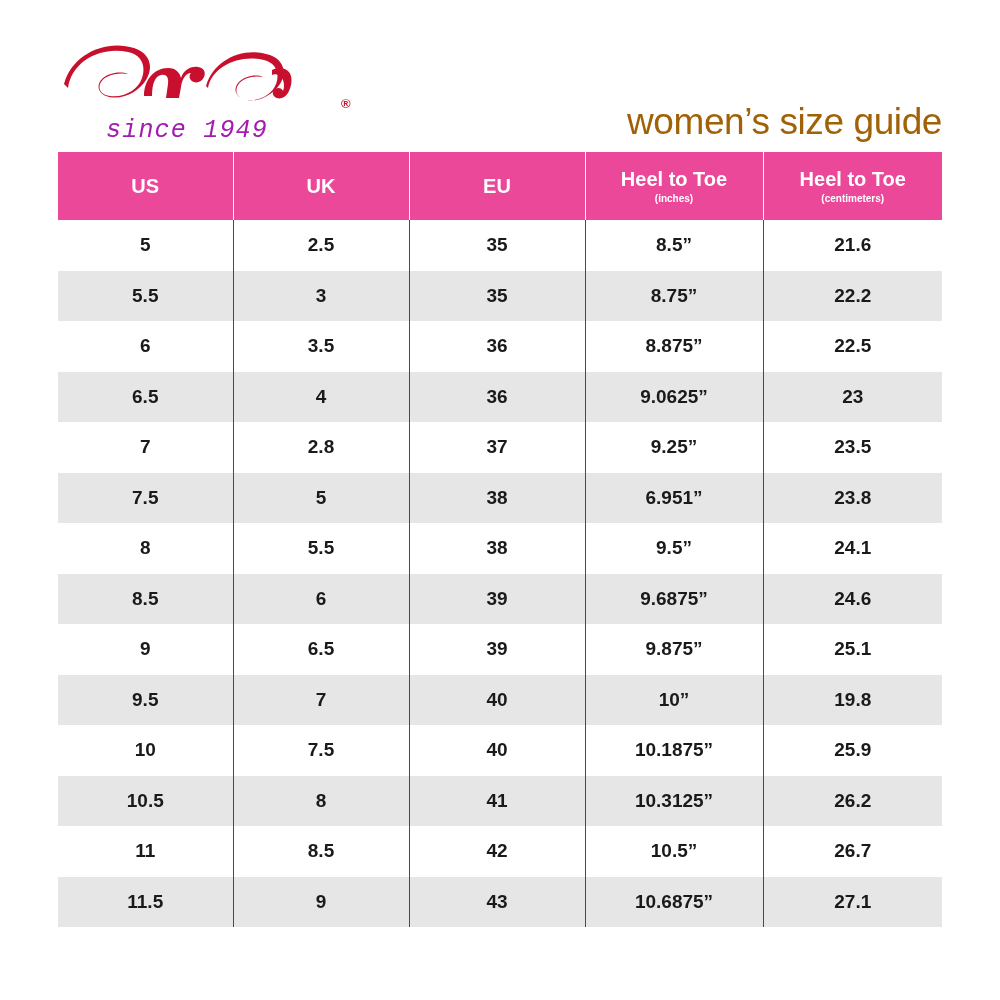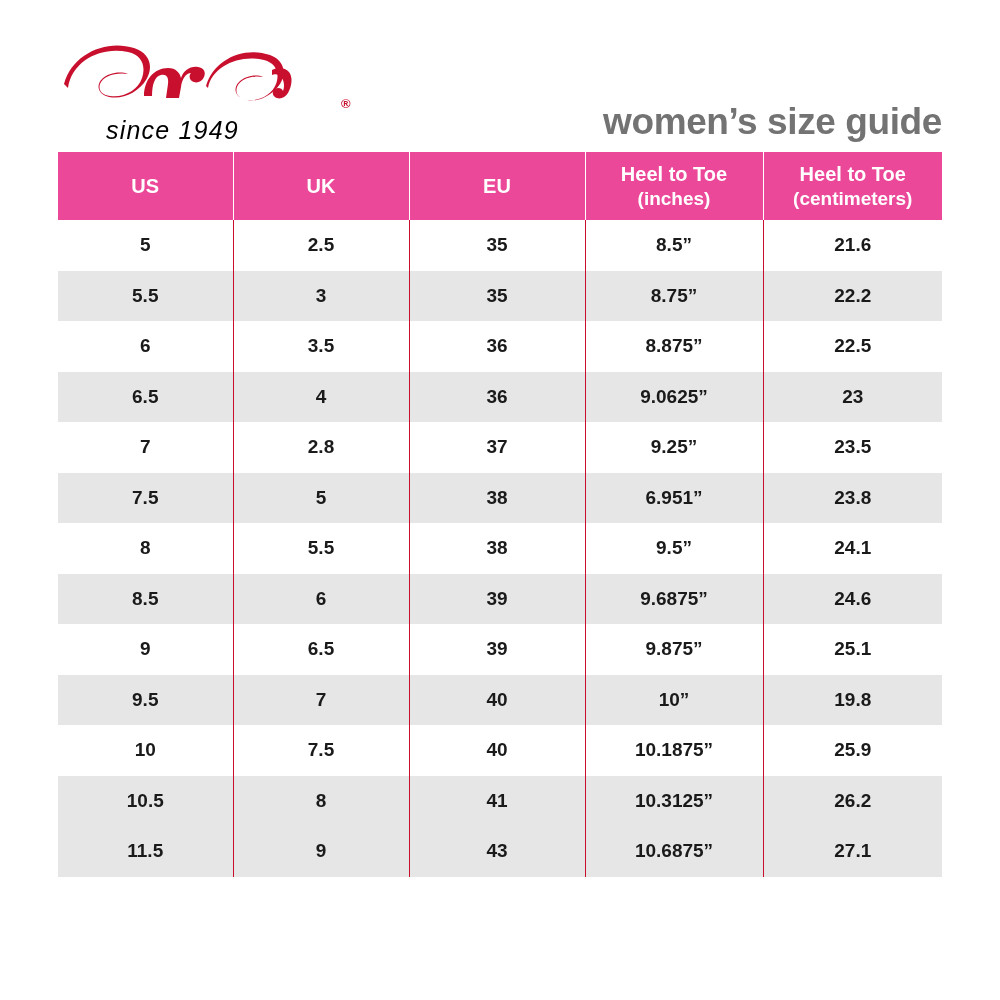--- a/index.html
+++ b/index.html
@@ -53,30 +53,30 @@
     color: #c8102e;
     font-weight: bold;
   }
 
   .brand-since {
     position: absolute;
     left: 48px;
     top: 76px;
     font-size: 25px;
     letter-spacing: 1.2px;
-    color: #000000;
-    font-family: Liberation Sans, sans-serif;
+    color: #a21caf;
+    font-family: Liberation Mono, monospace;
     font-style: italic;
     font-weight: normal;
   }
 
   .guide-title {
     font-size: 37px;
-    font-weight: bold;
-    color: #737373;
+    font-weight: normal;
+    color: #a16207;
     letter-spacing: -0.4px;
     padding-bottom: 2px;
     white-space: nowrap;
   }
 
   
   .size-table {
     position: absolute;
     left: 58px;
     top: 152px;
@@ -93,21 +93,21 @@
     font-weight: bold;
     text-align: center;
     vertical-align: middle;
     border-right: 1px solid #ffffff;
     padding: 0;
   }
   .size-table th:last-child { border-right: none; }
 
   .th-sub {
     display: block;
-    font-size: 19px;
+    font-size: 10px;
     font-weight: bold;
     margin-top: 2px;
   }
 
   .size-table td {
     height: 50.5px;
     font-size: 19px;
     font-weight: bold;
     color: #1a1a1a;
     text-align: center;
@@ -259,20 +259,27 @@
           <td>10.1875”</td>
           <td>25.9</td>
         </tr>
         <tr class="even">
           <td>10.5</td>
           <td>8</td>
           <td>41</td>
           <td>10.3125”</td>
           <td>26.2</td>
         </tr>
+        <tr class="odd">
+          <td>11</td>
+          <td>8.5</td>
+          <td>42</td>
+          <td>10.5”</td>
+          <td>26.7</td>
+        </tr>
         <tr class="even">
           <td>11.5</td>
           <td>9</td>
           <td>43</td>
           <td>10.6875”</td>
           <td>27.1</td>
         </tr>
       </tbody>
   </table>
 

